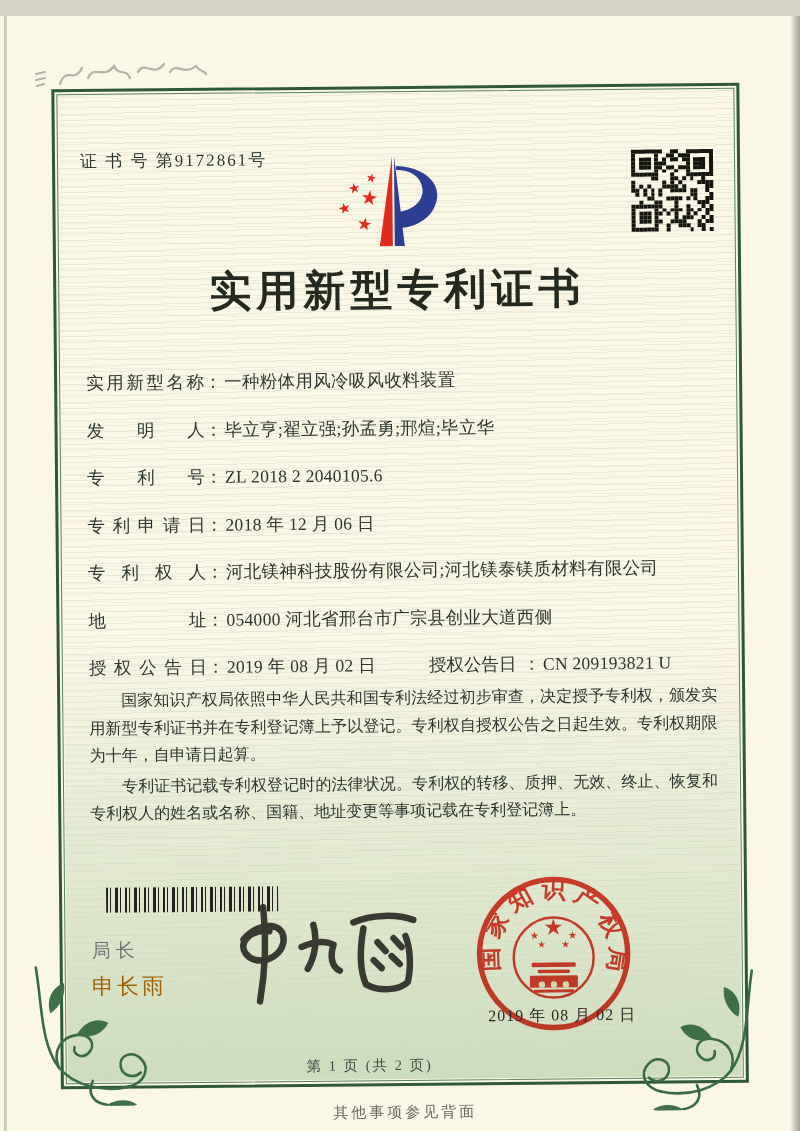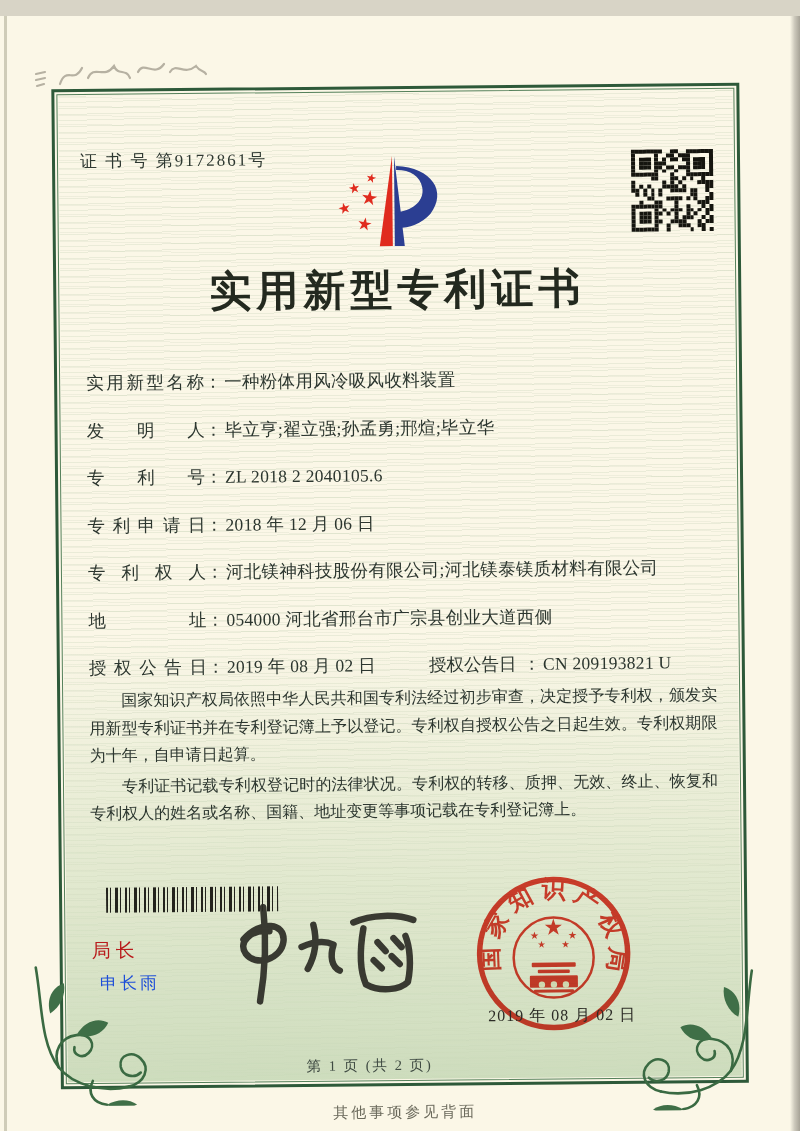--- a/index.html
+++ b/index.html
@@ -30,22 +30,22 @@
   .flabel{display:inline-block;width:118px;text-align:justify;text-align-last:justify;}
   .fcolon{display:inline-block;width:20px;}
   .fvalue{letter-spacing:.3px;}
   .g-value{display:inline-block;width:188px;}
   .g-label2{display:inline-block;width:94px;margin-left:14px;}
   .paras{left:88px;top:668px;width:628px;font-size:16px;line-height:1.72;text-align:justify;}
   .paras p{margin:0 0 3px;text-indent:2em;}
   .barcode{left:103px;top:869px;width:172px;height:25px;background:
      repeating-linear-gradient(90deg,#23231d 0 2px,rgba(0,0,0,0) 2px 4px,#23231d 4px 5px,rgba(0,0,0,0) 5px 9px,
      #23231d 9px 12px,rgba(0,0,0,0) 12px 14px,#23231d 14px 15px,rgba(0,0,0,0) 15px 19px);}
-  .director-role{left:88px;top:919px;font-size:19px;letter-spacing:5px;color:#b91c1c;}
-  .director-name{left:96px;top:953px;font-size:17px;letter-spacing:3px;color:#1d4ed8;}
+  .director-role{left:88px;top:919px;font-size:19px;letter-spacing:5px;color:#737373;}
+  .director-name{left:88px;top:953px;font-size:22px;letter-spacing:3px;color:#a16207;}
   .signature{left:218px;top:880px;opacity:.92;}
   .seal{left:462px;top:851px;mix-blend-mode:multiply;opacity:.95;}
   .seal-date{left:478px;top:991px;width:160px;text-align:center;font-size:16px;letter-spacing:1px;
              color:#2c2c26;z-index:6;}
   .page-info{left:0;top:1040px;width:730px;text-align:center;font-size:14.5px;letter-spacing:2px;color:#3f4a42;}
   .back-note{left:0;top:1087px;width:800px;text-align:center;font-size:15px;letter-spacing:3px;color:#6a695b;}
   .fl-left{left:28px;top:942px;}
   .fl-right{left:632px;top:952px;transform:scaleX(-1);}
   .pencil{left:30px;top:36px;opacity:.75;}
 </style>

